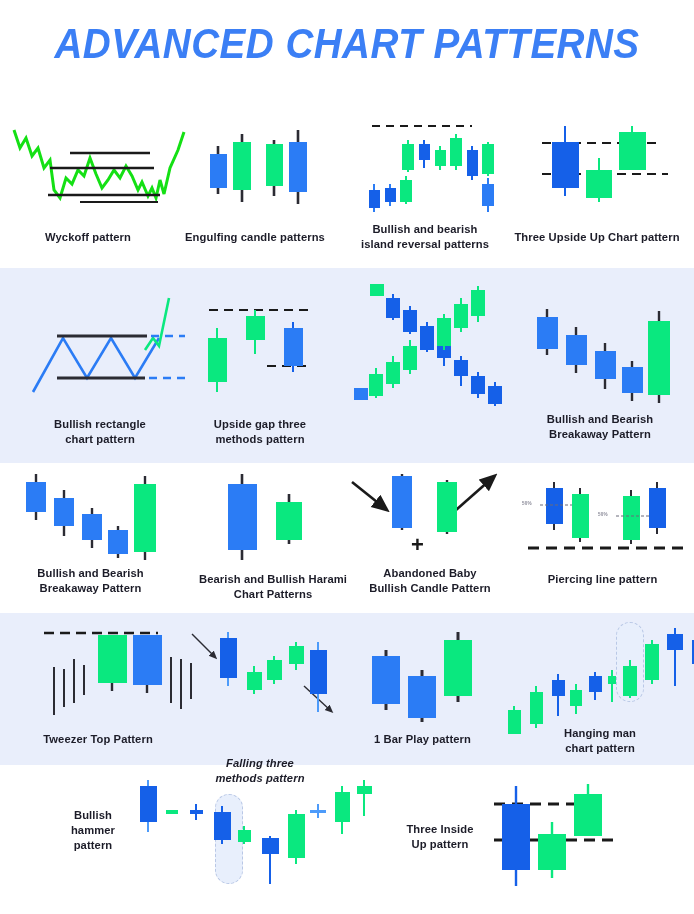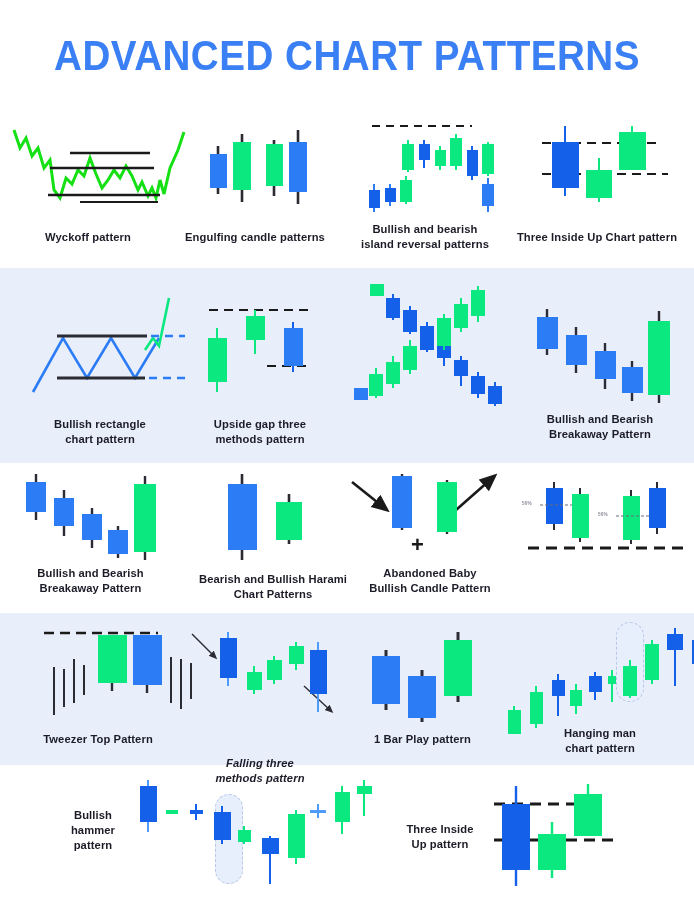--- a/index.html
+++ b/index.html
@@ -8,21 +8,21 @@
   }
   body {
     width: 694px; height: 914px;
     font-family: "Liberation Sans", sans-serif;
     overflow: hidden;
     position: relative;
   }
   .page { position: relative; width: 694px; height: 914px; background: #ffffff; }
 
   
-  .header { padding-top: 34px; text-align: center; }
+  .header { padding-top: 22px; text-align: center; font-style: italic; }
   .title {
     font-family: "Liberation Sans Narrow", "Liberation Sans", sans-serif;
     font-size: 42px;
     font-weight: 700;
     letter-spacing: 0.5px;
     color: #3b7ff5;
     transform: scaleX(0.92);
     line-height: 1.05;
     margin: 0;
   }
@@ -144,21 +144,21 @@
       <line x1="20" y1="25" x2="136" y2="25" stroke="#1a1a1a" stroke-width="2.2" stroke-dasharray="9,6"></line>
       <line x1="20" y1="56" x2="146" y2="56" stroke="#1a1a1a" stroke-width="2.2" stroke-dasharray="9,6"></line>
       <line x1="43" y1="8" x2="43" y2="78" stroke="#1560e8" stroke-width="2"></line>
       <rect x="30" y="24" width="27" height="46" fill="#1560e8"></rect>
       <line x1="77" y1="40" x2="77" y2="84" stroke="#0ae87f" stroke-width="2"></line>
       <rect x="64" y="52" width="26" height="28" fill="#0ae87f"></rect>
       <line x1="110" y1="8" x2="110" y2="52" stroke="#0ae87f" stroke-width="2"></line>
       <rect x="97" y="14" width="27" height="38" fill="#0ae87f"></rect>
     </svg>
   </div>
-  <div class="caption" style="left:502px;top:230px;width:190px;">Three Inside Up Chart pattern</div>
+  <div class="caption" style="left:502px;top:230px;width:190px;">Three Upside Up Chart pattern</div>
 
   <div class="cell" style="left:25px;top:290px;width:160px;height:110px;">
     <svg width="160" height="110">
       <polyline fill="none" stroke="#2b7cf5" stroke-width="2.6" points="8,102 38,48 62,88 86,48 110,88 134,48"></polyline>
       <polyline fill="none" stroke="#0ae87f" stroke-width="2.6" points="120,60 128,48 134,56 144,8"></polyline>
       <line x1="32" y1="46" x2="122" y2="46" stroke="#2b2b33" stroke-width="3"></line>
       <line x1="32" y1="88" x2="120" y2="88" stroke="#2b2b33" stroke-width="3"></line>
       <line x1="126" y1="46" x2="160" y2="46" stroke="#2b7cf5" stroke-width="2.6" stroke-dasharray="8,6"></line>
       <line x1="124" y1="88" x2="160" y2="88" stroke="#2b7cf5" stroke-width="2.6" stroke-dasharray="8,6"></line>
     </svg>
@@ -290,20 +290,21 @@
       <line x1="111" y1="12" x2="111" y2="66" stroke="#2b2b33" stroke-width="2"></line>
       <rect x="103" y="18" width="17" height="44" fill="#0ae87f"></rect>
       <line x1="137" y1="4" x2="137" y2="56" stroke="#2b2b33" stroke-width="2"></line>
       <rect x="129" y="10" width="17" height="40" fill="#1560e8"></rect>
       <line x1="20" y1="27" x2="52" y2="27" stroke="#6b6b7a" stroke-width="1" stroke-dasharray="3,2"></line>
       <line x1="96" y1="38" x2="129" y2="38" stroke="#6b6b7a" stroke-width="1" stroke-dasharray="3,2"></line>
     </svg>
     <div class="pct" style="left:2px;top:23px;">50%</div>
     <div class="pct" style="left:78px;top:34px;">50%</div>
   </div>
+  <div class="caption" style="left:515px;top:572px;width:175px;">Piercing line pattern</div>
 
   <div class="cell" style="left:30px;top:625px;width:150px;height:100px;">
     <svg width="150" height="100">
       <line x1="14" y1="8" x2="128" y2="8" stroke="#1a1a1a" stroke-width="2.6" stroke-dasharray="10,6"></line>
       <line x1="24" y1="42" x2="24" y2="90" stroke="#2b2b33" stroke-width="2"></line>
       <line x1="34" y1="44" x2="34" y2="82" stroke="#2b2b33" stroke-width="2"></line>
       <line x1="44" y1="34" x2="44" y2="78" stroke="#2b2b33" stroke-width="2"></line>
       <line x1="54" y1="40" x2="54" y2="70" stroke="#2b2b33" stroke-width="2"></line>
       <line x1="82" y1="10" x2="82" y2="66" stroke="#2b2b33" stroke-width="2.4"></line>
       <rect x="68" y="10" width="29" height="48" fill="#0ae87f"></rect>

